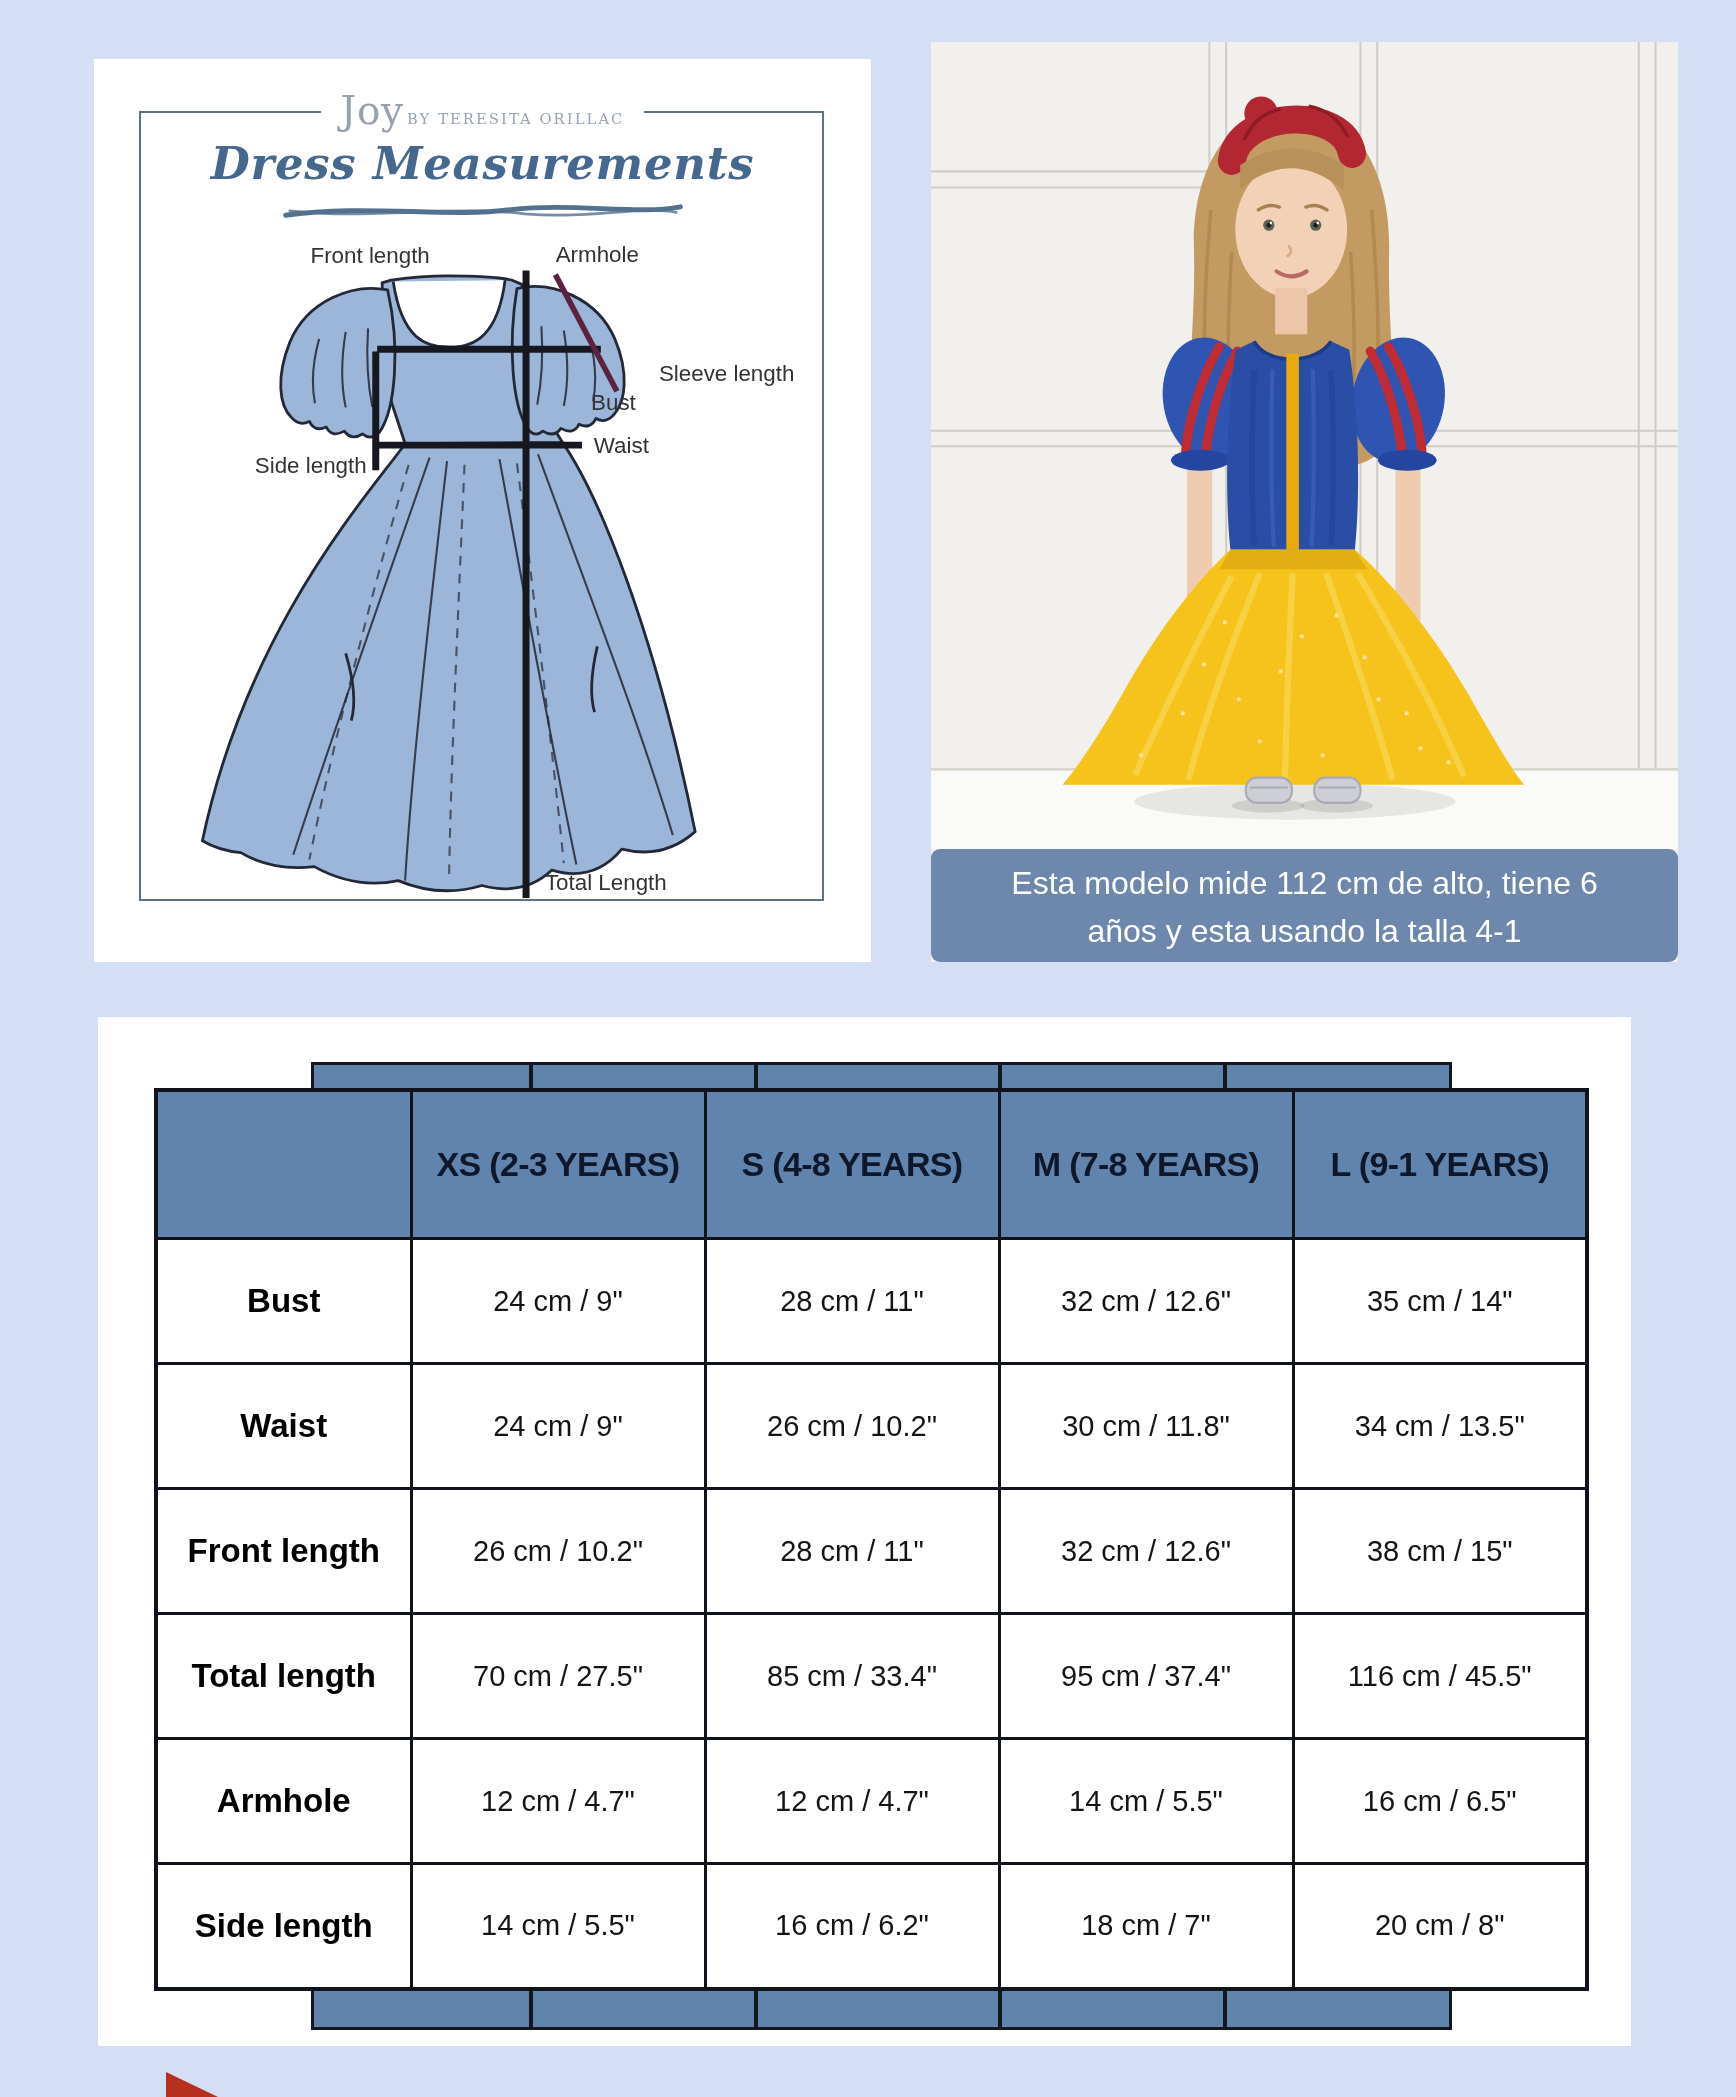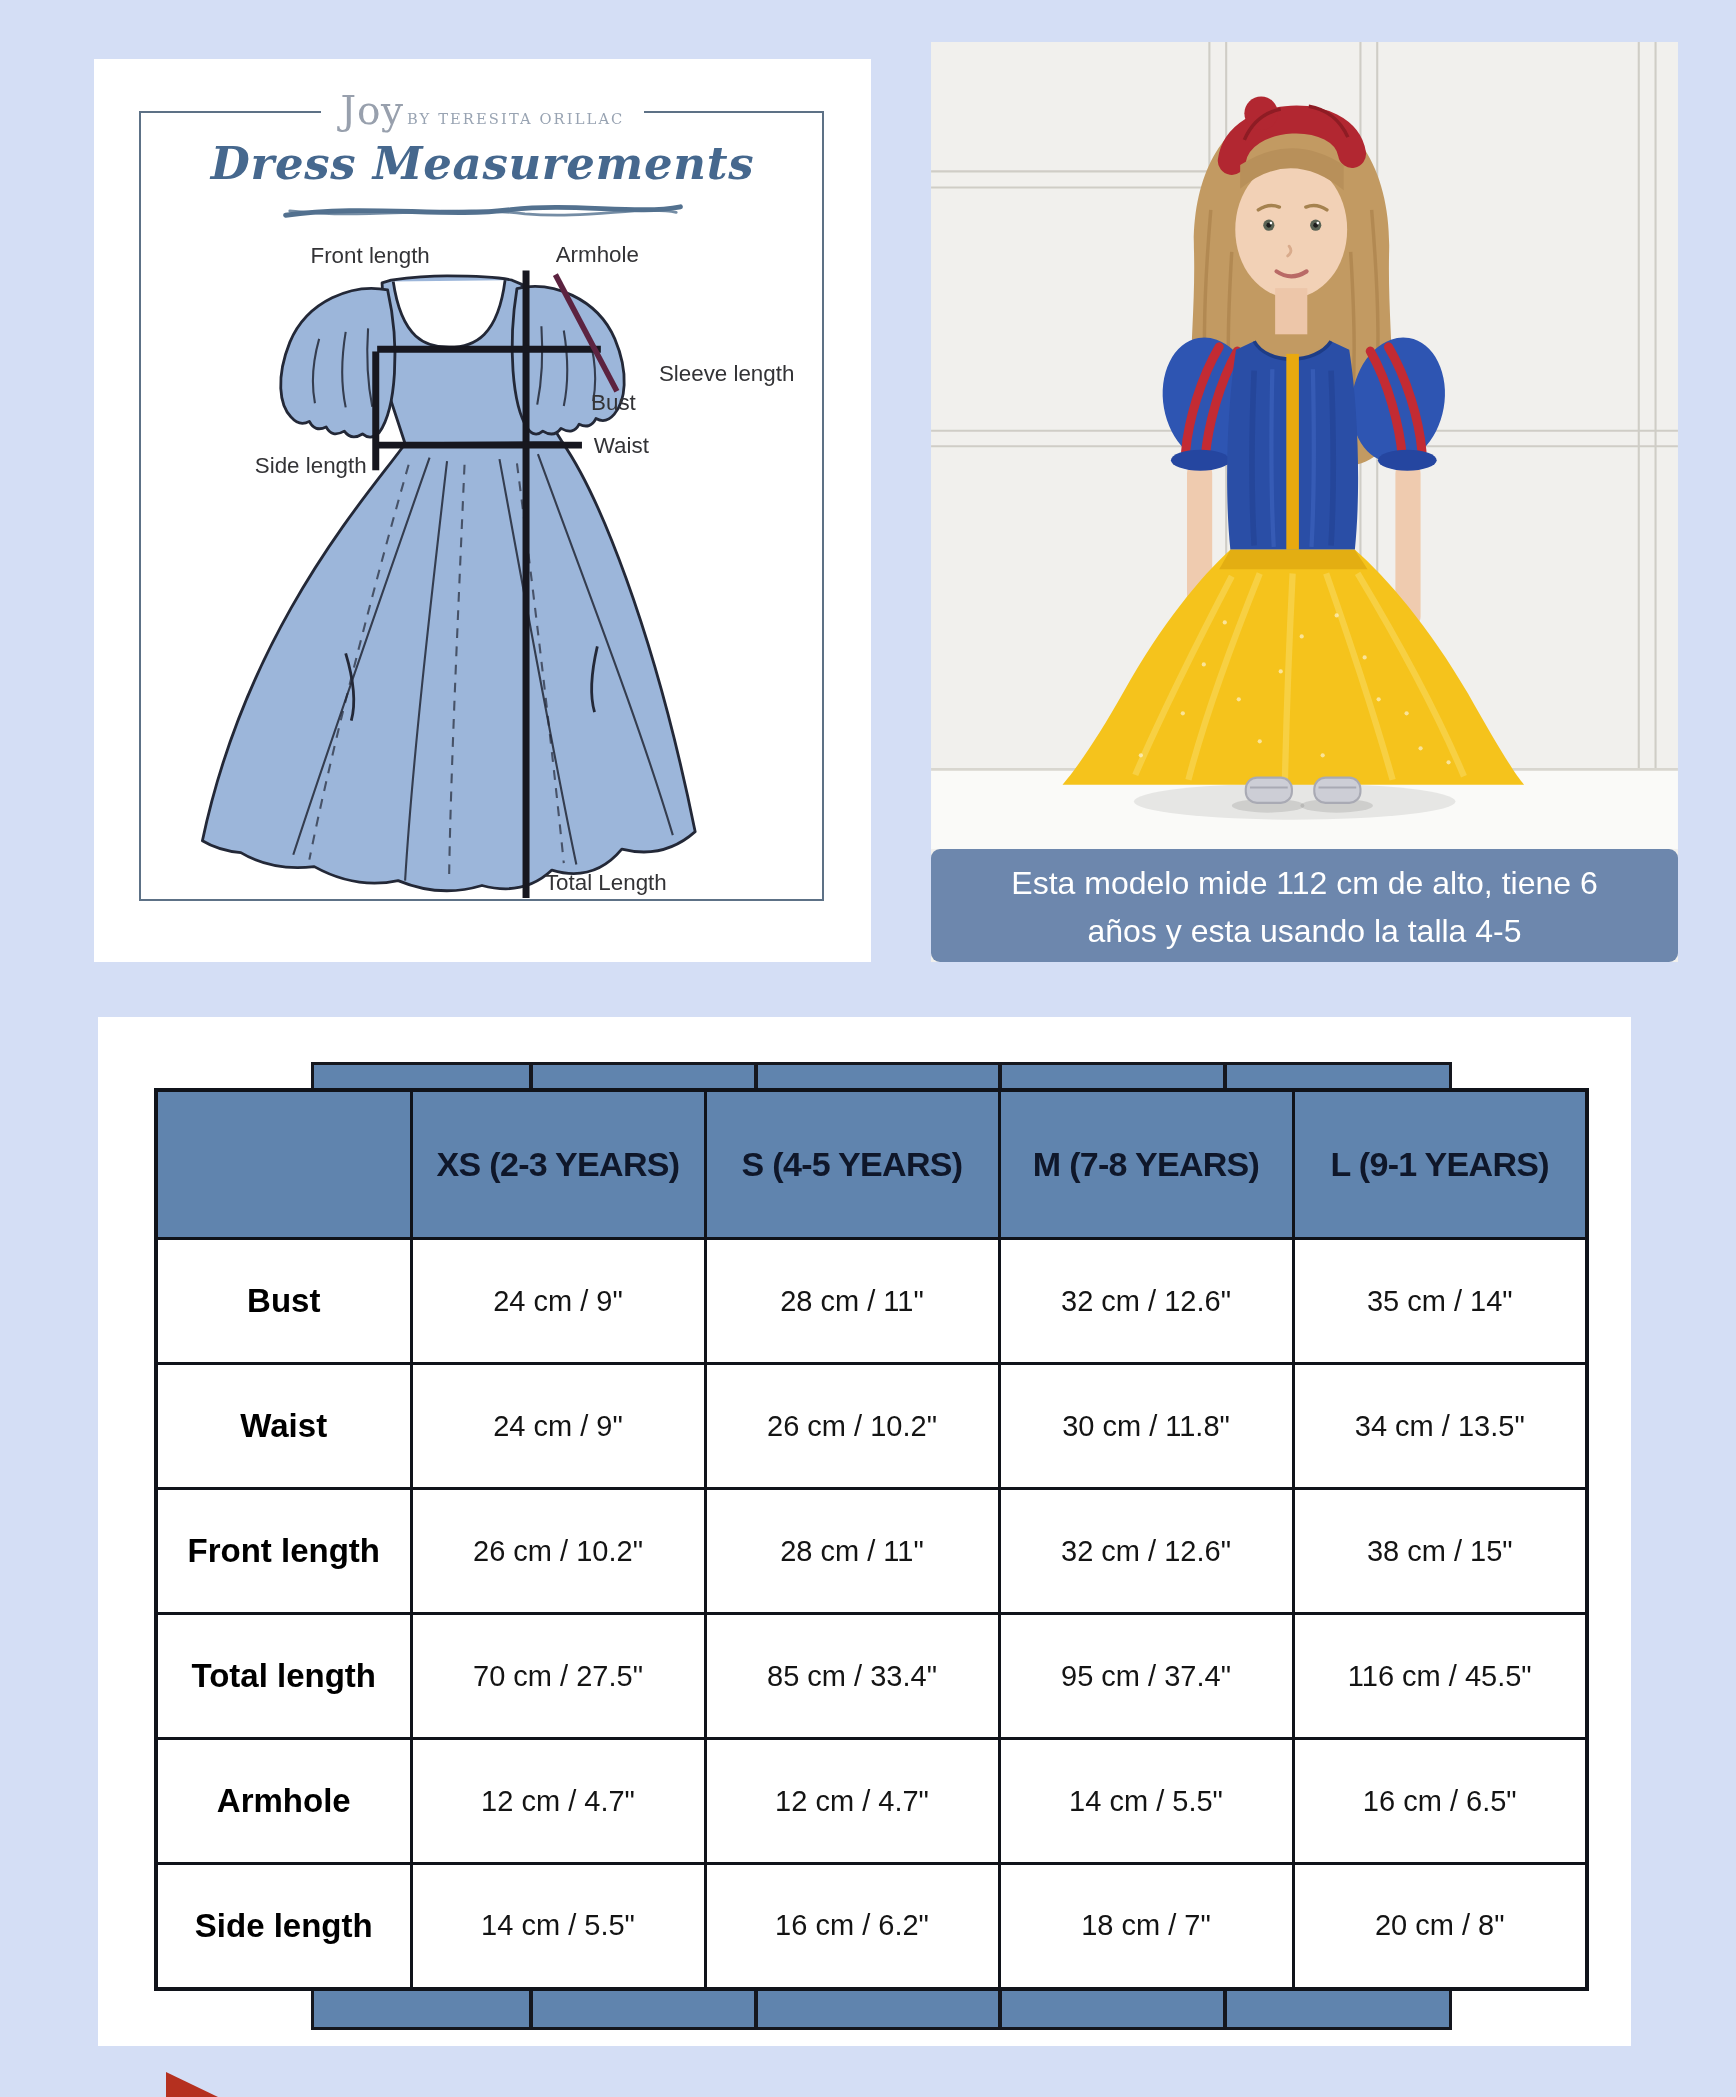--- a/index.html
+++ b/index.html
@@ -263,21 +263,21 @@
         <ellipse cx="580" cy="1092" rx="52" ry="10" fill="#000" opacity="0.1"></ellipse>
         <rect x="450" y="1052" width="66" height="36" rx="16" fill="#cdced6" stroke="#a9aab4" stroke-width="3"></rect>
         <rect x="548" y="1052" width="66" height="36" rx="16" fill="#cdced6" stroke="#a9aab4" stroke-width="3"></rect>
         <path d="M456,1066 L510,1066 M554,1066 L608,1066" stroke="#a9aab4" stroke-width="3"></path>
       </g>
     </g>
   </svg>
 
   <div id="photo-caption">
     <div>Esta modelo mide 112 cm de alto, tiene 6</div>
-    <div>años y esta usando la talla 4-5</div>
+    <div>años y esta usando la talla 4-1</div>
   </div>
 </div>
 
 <div class="card" id="table-card">
   <div id="ghost-table">
     <span class="gdiv" style="left:215px"></span>
     <span class="gdiv" style="left:440px"></span>
     <span class="gdiv" style="left:684px"></span>
     <span class="gdiv" style="left:909px"></span>
   </div>
@@ -287,21 +287,21 @@
       <col style="width:255px">
         <col style="width:294px">
         <col style="width:294px">
         <col style="width:294px">
         <col style="width:294px">
     </colgroup>
     <thead>
       <tr>
         <th></th>
         <th>XS (2-3 YEARS)</th>
-        <th>S (4-5 YEARS)</th>
+        <th>S (4-8 YEARS)</th>
         <th>M (7-8 YEARS)</th>
         <th>L (9-1 YEARS)</th>
       </tr>
     </thead>
     <tbody>
       <tr>
         <th>Bust</th>
         <td>24 cm / 9"</td>
         <td>28 cm / 11"</td>
         <td>32 cm / 12.6"</td>

